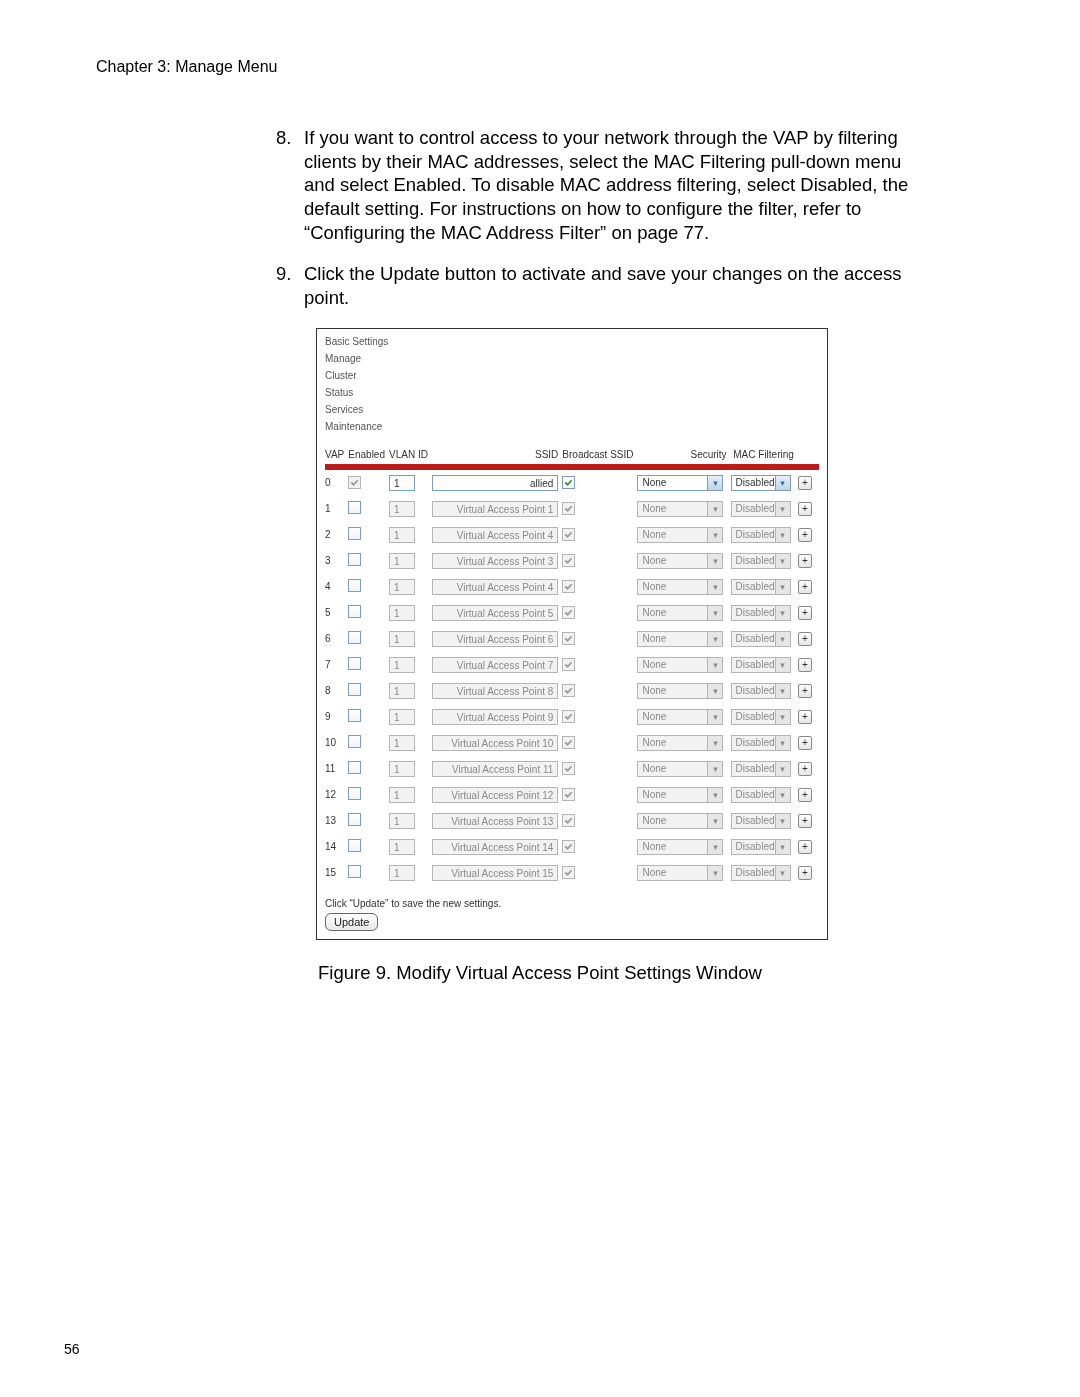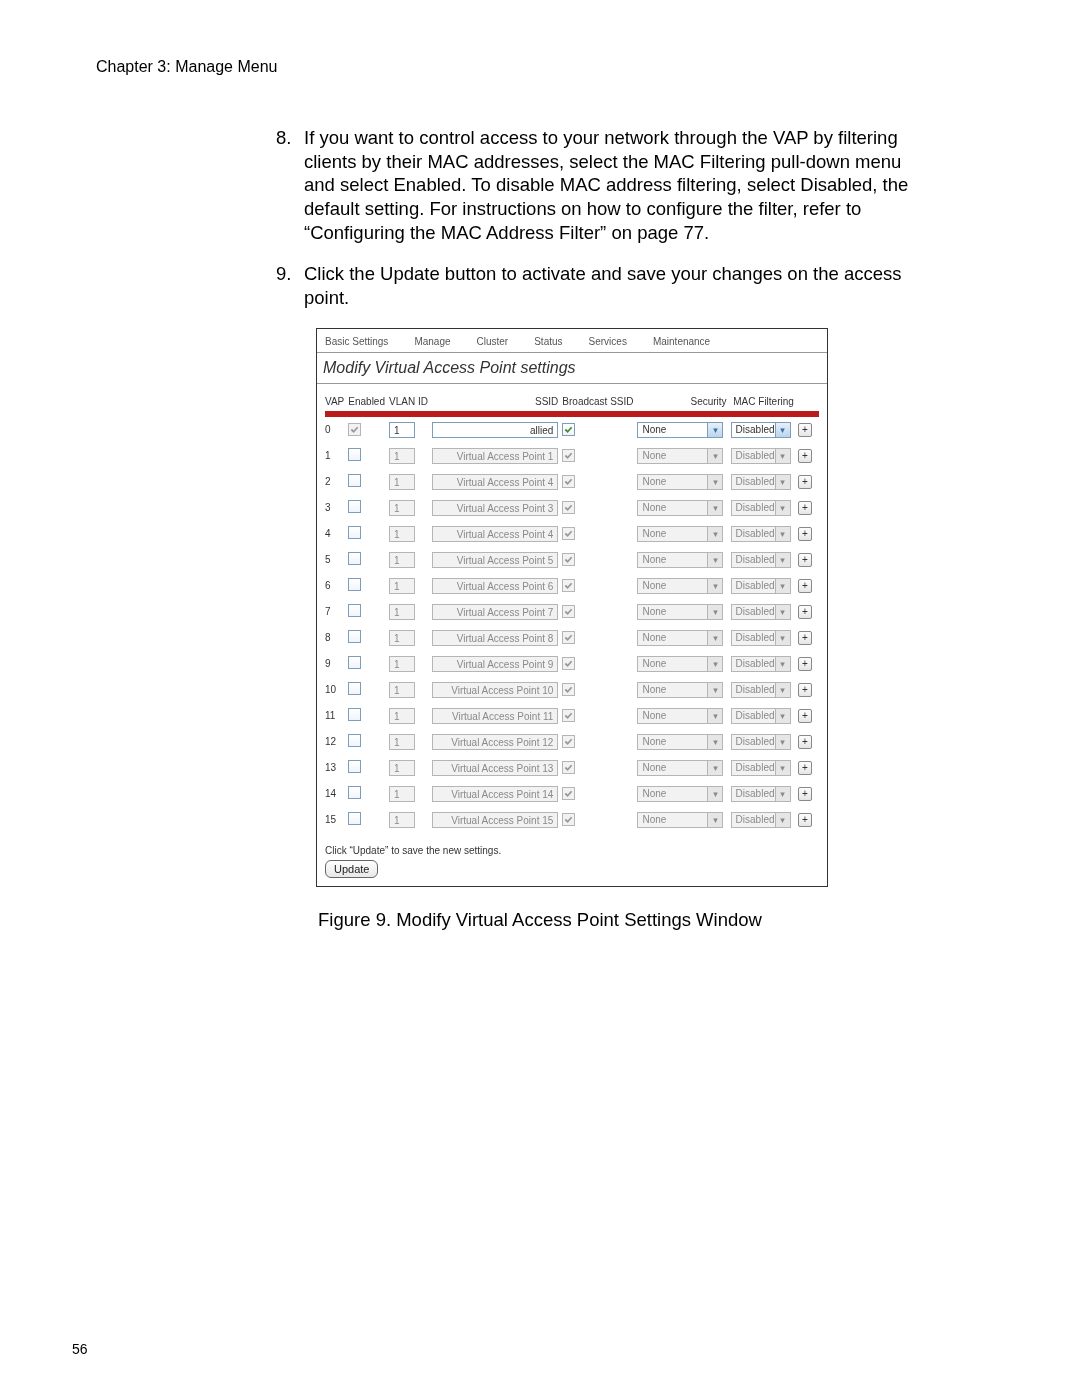--- a/index.html
+++ b/index.html
@@ -55,20 +55,21 @@
     background: #fff;
     font-family: Verdana, Arial, sans-serif;
     color: #444;
   }
   .ss-tabs {
     display: flex;
     font-size: 10px;
     padding: 4px 2px 2px 2px;
     gap: 0;
     color: #555;
+    flex-direction: column;
   }
   .ss-tab {
     padding: 3px 20px 3px 6px;
   }
   .ss-title {
     font-style: italic;
     font-family: Verdana, Arial, sans-serif;
     font-size: 16px;
     color: #333;
     border-top: 1px solid #999;
@@ -214,21 +215,21 @@
     display: inline-block;
   }
 
   .figure-caption {
     text-align: center;
     font-size: 18.5px;
     margin-top: 22px;
   }
   .page-number {
     position: absolute;
-    left: 72px;
+    left: 64px;
     bottom: 40px;
     font-size: 14px;
   }
 </style>
 </head>
 <body>
 
 <div class="page">
 
   <div class="chapter-header">Chapter 3: Manage Menu</div>
@@ -248,21 +249,20 @@
 
   <div class="screenshot">
     <div class="ss-tabs" id="ss-tabs">
         <div class="ss-tab">Basic Settings</div>
         <div class="ss-tab">Manage</div>
         <div class="ss-tab">Cluster</div>
         <div class="ss-tab">Status</div>
         <div class="ss-tab">Services</div>
         <div class="ss-tab">Maintenance</div>
       </div>
-    <div class="ss-title">Modify Virtual Access Point settings</div>
     <div class="ss-body">
 
 
       <table class="vap">
         <thead>
           <tr>
             <th class="col-vap">VAP</th>
             <th class="col-en">Enabled</th>
             <th class="col-vlan">VLAN ID</th>
             <th class="col-ssid">SSID</th>

